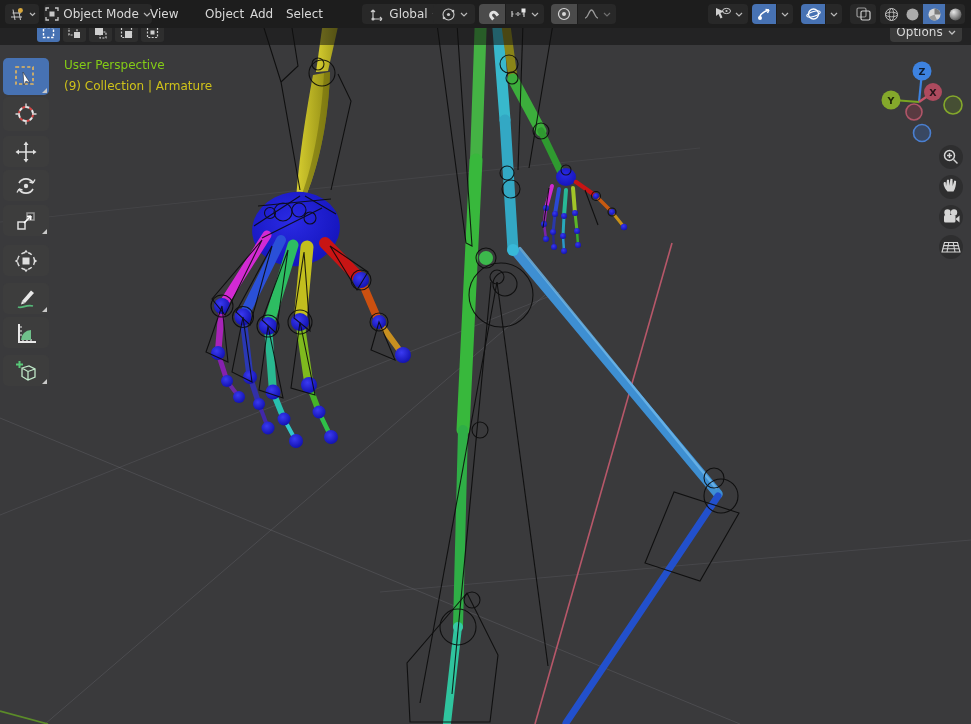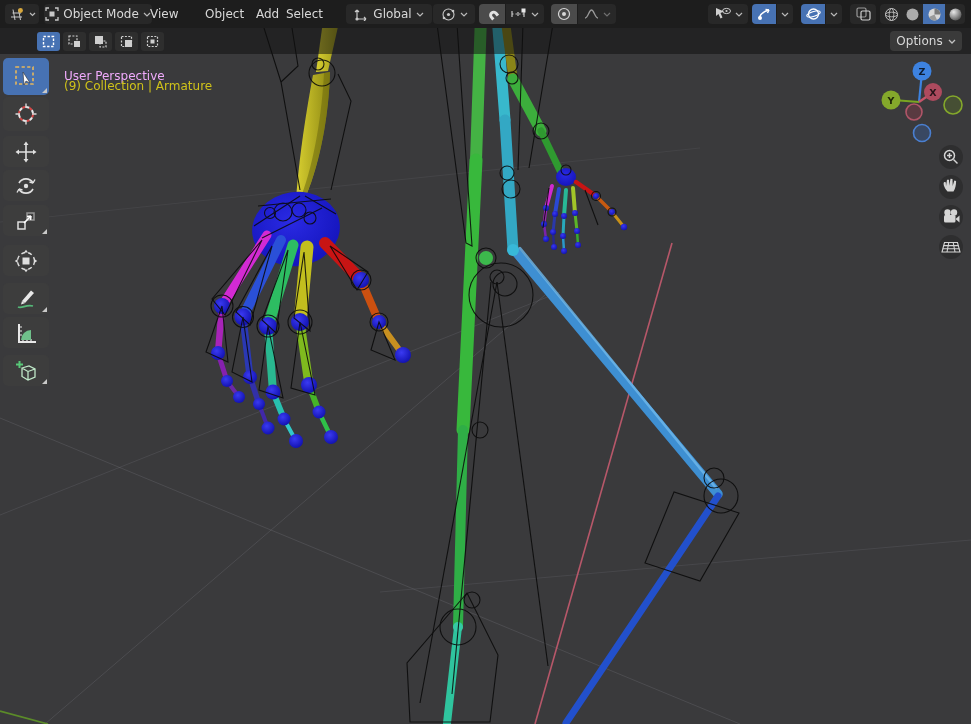--- a/index.html
+++ b/index.html
@@ -14,37 +14,37 @@
   
   .header{position:absolute;left:0;top:0;width:971px;height:28px;background:#1d1d1d;z-index:30;padding-left:32px;}
   .hbtn{position:absolute;top:4px;height:20px;background:#282828;border-radius:4px;
         display:flex;align-items:center;justify-content:center;gap:4px;color:#d8d8d8;font-size:12px;}
   .hbtn.pressed{background:#4b4b4b;}
   .hbtn.blue{background:var(--accent);}
   .menu{position:absolute;top:0;height:28px;display:flex;align-items:center;color:#d8d8d8;font-size:12px;padding:0 6px;border-radius:4px;cursor:default;}
   .chev{display:block;}
 
   
-  .toolstrip{position:absolute;left:0;top:28px;width:971px;height:26px;background:rgba(16,16,16,.52);z-index:10;}
+  .toolstrip{position:absolute;left:0;top:19px;width:971px;height:26px;background:rgba(16,16,16,.52);z-index:10;}
   .modebtn{position:absolute;top:4px;width:23px;height:19px;border-radius:3px;background:#2e2e2e;
            display:flex;align-items:center;justify-content:center;}
   .modebtn.active{background:var(--accent);}
   .options{position:absolute;top:3px;left:890px;width:72px;height:20px;background:#3a3a3a;border-radius:4px;
            color:#d8d8d8;font-size:12px;display:flex;align-items:center;justify-content:center;gap:5px;}
 
   
   .tool{position:absolute;left:3px;width:46px;border-radius:5px;background:#3d3d3d;z-index:12;
         display:flex;align-items:center;justify-content:center;}
   .tool.active{background:var(--accent);}
   .subtri{position:absolute;right:2px;bottom:2px;width:0;height:0;
           border-left:5px solid transparent;border-bottom:5px solid #c9c9c9;}
 
   
   .vp-text{position:absolute;left:64px;z-index:12;font-size:12px;}
-  .vp-line1{top:69px;color:#f0abfc;}
+  .vp-line1{top:58px;color:#84cc16;}
   .vp-line2{top:79px;color:#cfc21a;}
   #gizmo{position:absolute;left:860px;top:55px;z-index:12;}
 </style>
 </head>
 <body>
 
 <div class="stage">
 
 <svg id="scene" width="971" height="724" viewBox="0 0 971 724">
   <defs>
@@ -310,28 +310,28 @@
     <svg class="chev" width="8" height="5">
           <path d="M1,1 L4,4 L7,1" stroke="#b9b9b9" stroke-width="1.2" fill="none"></path>
         </svg>
   </div>
   <div class="menu" style="left:144px">
         <span>View</span>
       </div>
   <div class="menu" style="left:199px">
         <span>Object</span>
       </div>
-  <div class="menu" style="left:250px">
+  <div class="menu" style="left:244px">
         <span>Add</span>
       </div>
   <div class="menu" style="left:280px">
         <span>Select</span>
       </div>
 
-  <div class="hbtn" style="left:346px;width:86px">
+  <div class="hbtn" style="left:362px;width:86px">
     <svg width="15" height="14">
       <path d="M3,12 L3,3 M3,12 L12,12 M3,3 L1,5 M3,3 L5,5 M12,12 L10,10 M12,12 L10,14" stroke="#c8c8c8" stroke-width="1.2" fill="none"></path>
       <circle cx="3" cy="12" r="1.6" fill="#c8c8c8"></circle>
     </svg>
     <span>Global</span>
     <svg class="chev" width="8" height="5">
           <path d="M1,1 L4,4 L7,1" stroke="#b9b9b9" stroke-width="1.2" fill="none"></path>
         </svg>
   </div>
   <div class="hbtn" style="left:433px;width:42px" title="Median Point">

